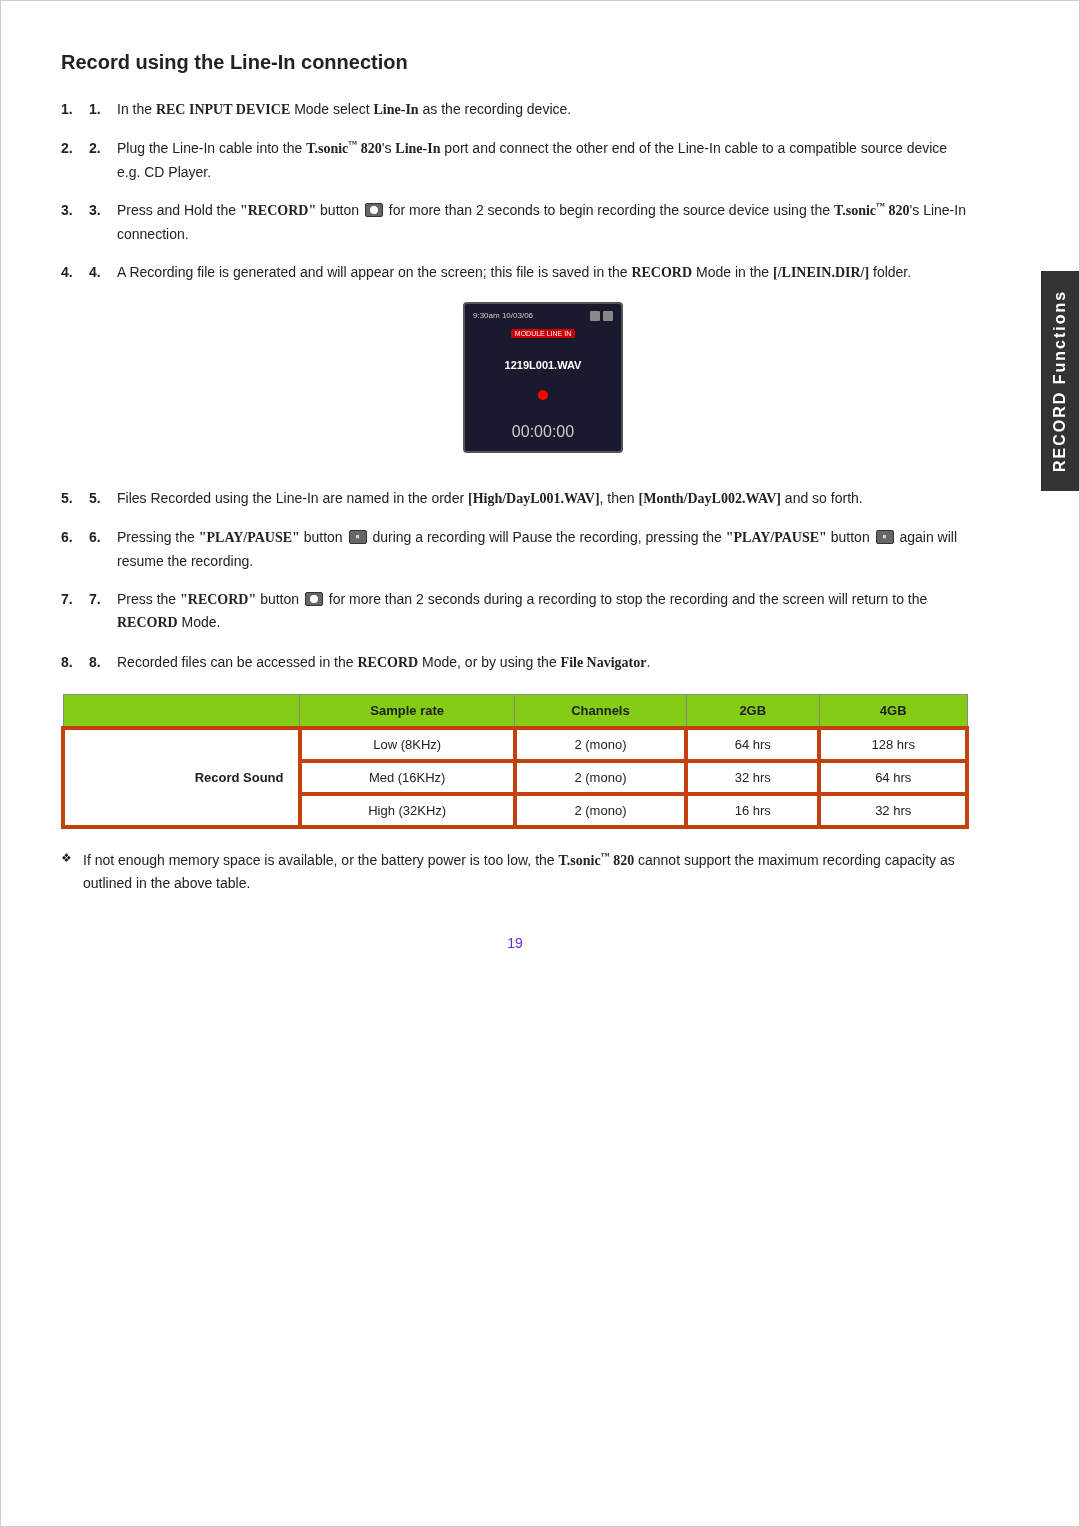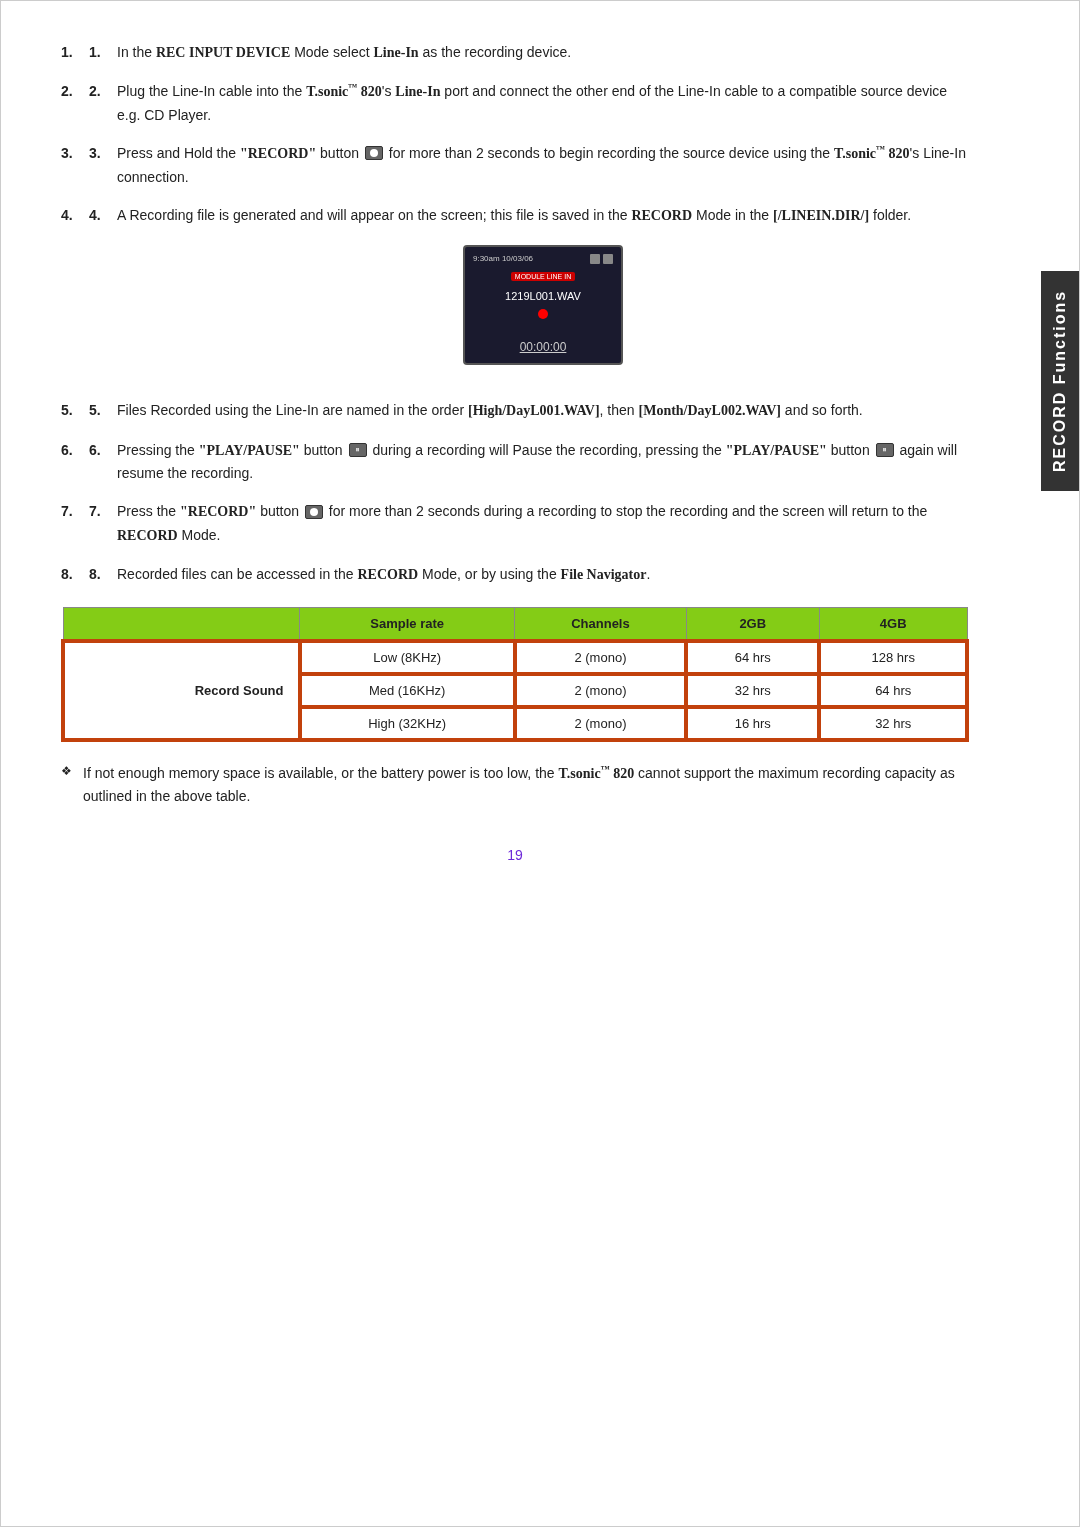--- a/index.html
+++ b/index.html
@@ -116,36 +116,36 @@
       background: #c00;
       color: #fff;
       font-size: 7px;
       padding: 1px 4px;
       border-radius: 2px;
     }
 
     .device-screen .filename {
       color: #fff;
       font-size: 11px;
-      margin: 4px 0;
+      margin: 16px 0;
+      font-weight: bold;
     }
 
     .device-screen .rec-dot {
       width: 10px;
       height: 10px;
       background: red;
       border-radius: 50%;
       margin: 4px auto;
     }
 
     .device-screen .timer {
       color: #ccc;
-      font-size: 12px;
+      font-size: 16px;
       margin-top: 19px;
-      text-decoration: underline;
     }
 
     .device-screen .icons-row {
       display: flex;
       justify-content: flex-end;
       gap: 3px;
       margin-bottom: 2px;
     }
 
     .device-screen .icon-box {
@@ -253,20 +253,21 @@
 <body>
 
 <div class="page-wrapper">
 
   <div class="sidebar-tab">
     <span>RECORD Functions</span>
   </div>
 
   <div class="content-area">
 
+    <h2>Record using the Line-In connection</h2>
 
     <ol>
 
       <li>
         <span style="font-weight:bold; min-width:28px; flex-shrink:0;">1.</span>
         <span class="li-content">
           In the <span class="bold">REC INPUT DEVICE</span> Mode select <span class="bold">Line-In</span> as the recording device.
         </span>
       </li>
 

